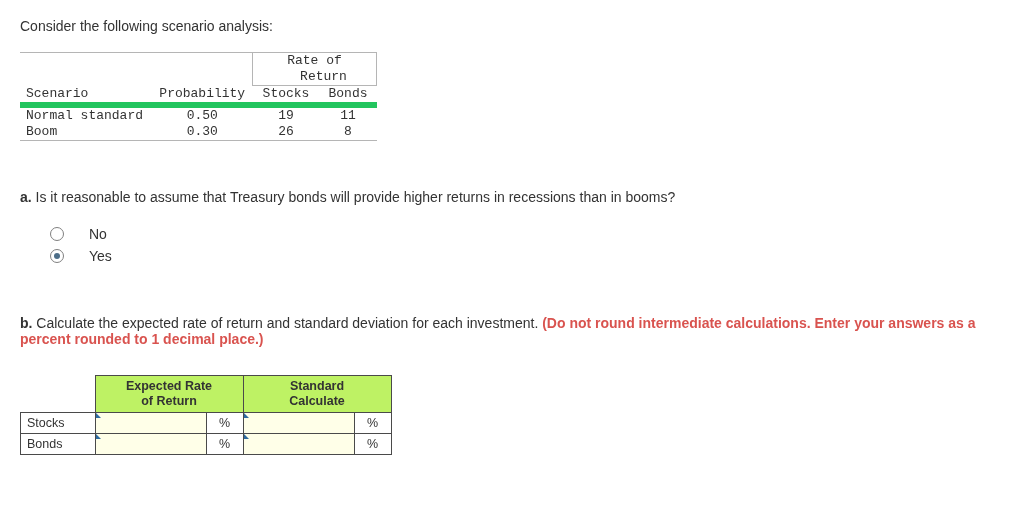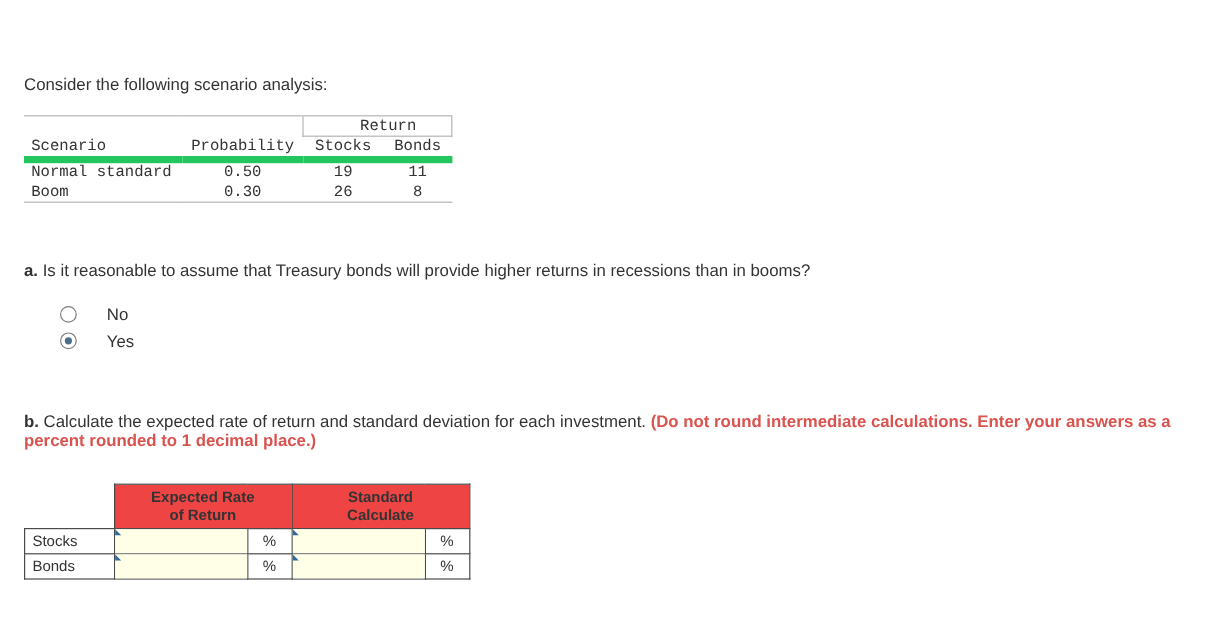--- a/index.html
+++ b/index.html
@@ -6,21 +6,20 @@
     font-family: Arial, Helvetica, sans-serif;
     font-size: 14px;
     color: #333;
     margin: 0;
     padding: 18px 20px;
     width: 1024px;
     box-sizing: border-box;
   }
   .intro {
     margin-bottom: 18px;
-    margin-top: 44px;
   }
 
   
   .scenario-table {
     border-collapse: collapse;
     font-family: "Courier New", Courier, monospace;
     font-size: 13px;
     margin-bottom: 22px;
     border-top: 1px solid #b5b5b5;
     border-bottom: 1px solid #b5b5b5;
@@ -84,21 +83,21 @@
     border-collapse: collapse;
     font-size: 12.5px;
   }
   .answer-table th, .answer-table td {
     border: 1px solid #4a4a4a;
     padding: 3px 6px;
     text-align: center;
   }
   .answer-table th {
     font-weight: bold;
-    background: #ef4444;
+    background: #bef264;
     line-height: 1.2;
   }
   .answer-table .rowhdr {
     text-align: left;
     background: #fff;
     min-width: 56px;
   }
   .answer-table .corner {
     border: none;
     background: transparent;
@@ -138,20 +137,25 @@
 </style>
 </head>
 <body>
 
 
 
 <div class="intro">Consider the following scenario analysis:</div>
 
 <table class="scenario-table">
   <tbody>
+      <tr>
+    <th class="col-name"></th>
+    <th class="col-prob"></th>
+    <th colspan="2" class="hdr-ror">Rate of</th>
+  </tr>
   <tr>
     <th class="col-name"></th>
     <th class="col-prob"></th>
     <th colspan="2" class="hdr-ror" style="border-bottom:1px solid #b5b5b5;padding-left:24px;">Return</th>
   </tr>
   <tr class="hdr-bottom">
     <th class="col-name">Scenario</th>
     <th class="col-prob">Probability</th>
     <th class="col-st">Stocks</th>
     <th class="col-bo">Bonds</th>

